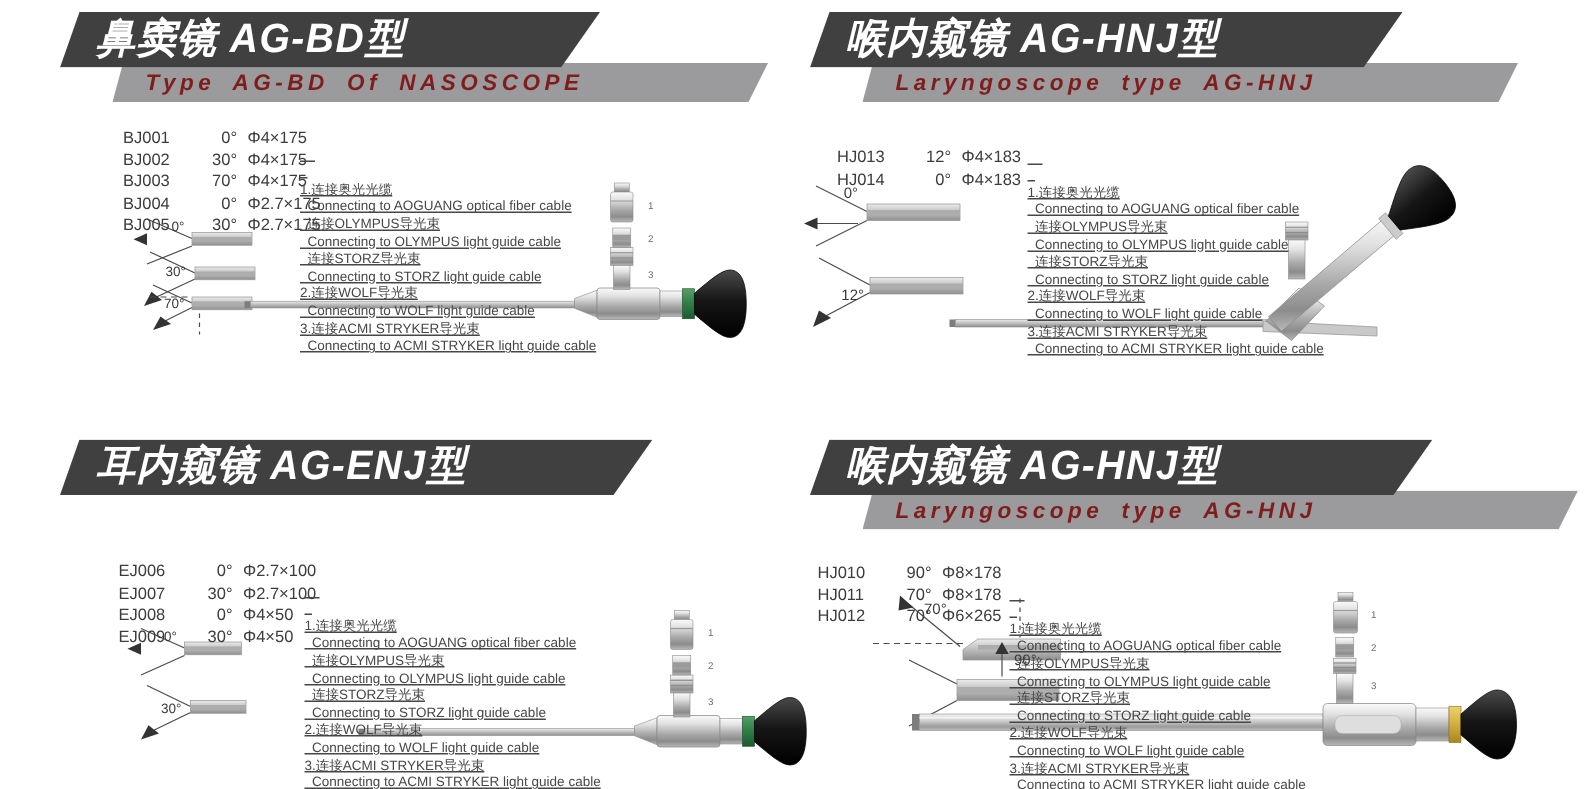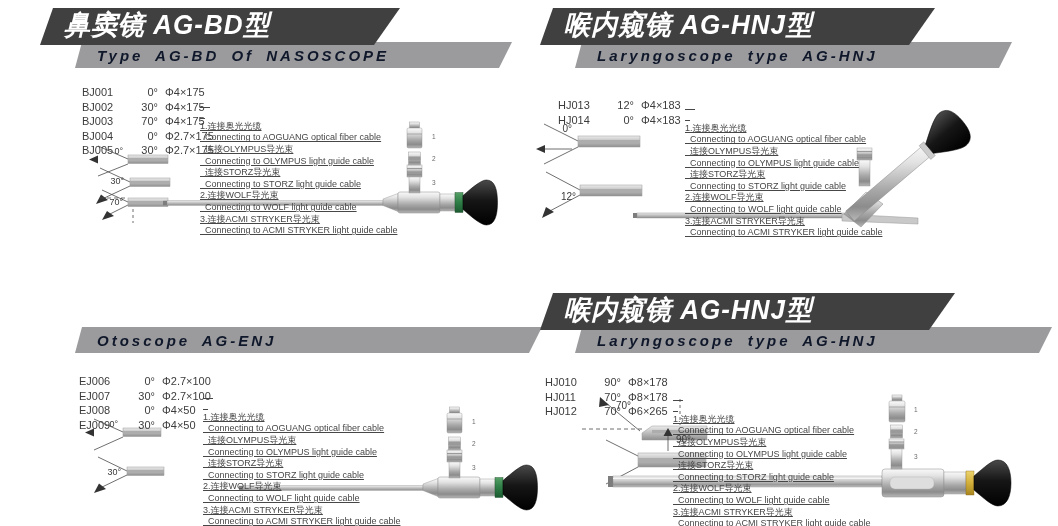--- a/index.html
+++ b/index.html
@@ -8,21 +8,21 @@
   .quad{position:absolute;}
   .art{position:absolute;left:0;top:0;pointer-events:none;}
   .bar-blue{position:absolute;height:37px;background:#404040;z-index:3;
     clip-path:polygon(13px 0,100% 0,calc(100% - 26px) 100%,0 100%);
     display:flex;align-items:flex-start;padding:0 36px 0 24px;}
   .bar-blue span{font-style:italic;font-weight:900;font-size:26px;color:#fff;
     letter-spacing:1px;white-space:nowrap;transform:scaleY(1.05);}
   .bar-gray{position:absolute;height:26px;background:#9b9b9d;z-index:2;
     clip-path:polygon(7px 0,100% 0,calc(100% - 13px) 100%,0 100%);
     display:flex;align-items:center;padding:0 20px 0 22px;}
-  .bar-gray span{font-style:italic;font-weight:700;font-size:15px;color:#0f172a;
+  .bar-gray span{font-style:italic;font-weight:700;font-size:15px;color:#7f1d1d;
     letter-spacing:3px;word-spacing:5px;white-space:nowrap;}
   .models{position:absolute;z-index:4;}
   .mrow{display:grid;grid-template-columns:47px 36px auto;height:14.5px;
     font-size:11px;color:#3c3c3c;align-items:center;}
   .mangle{text-align:right;padding-right:7px;}
   .notes{position:absolute;z-index:4;font-size:9px;line-height:11.6px;
     color:#474747;white-space:pre;text-decoration:underline;}
   svg text.ang{font-size:10px;fill:#3a3a3a;}
   svg text.angS{font-size:9px;fill:#3a3a3a;}
   svg text.num{font-size:6.5px;fill:#6a6a6a;}
@@ -270,22 +270,22 @@
       <g>
         <rect x="419.5" y="114" width="10" height="7" fill="url(#gmetal)" stroke="#8a8a8a" stroke-width="0.4"></rect>
         <rect x="417" y="120" width="15" height="20" rx="1.5" fill="url(#gmetal)" stroke="#8a8a8a" stroke-width="0.4"></rect>
         <line x1="417" y1="126" x2="432" y2="126" stroke="#9a9a9a" stroke-width="0.8"></line>
       </g>
       <text class="num" x="442" y="131">1</text>
       <text class="num" x="442" y="153">2</text>
       <text class="num" x="442" y="177">3</text>
     </g>
   </svg>
-  <div class="bar-gray" style="left:45px;top:34px;width:425px">
-    <span>Otoscope AG-ENJ</span>
+  <div class="bar-blue" style="left:10px;top:0;width:335px">
+    <span>耳内窥镜 AG-ENJ型</span>
   </div>
   <div class="models" style="left:49px;top:81px">
 
       <div class="mrow">
         <span>EJ006</span>
         <span class="mangle">0°</span>
         <span>Φ2.7×100</span>
       </div>
 
       <div class="mrow">

